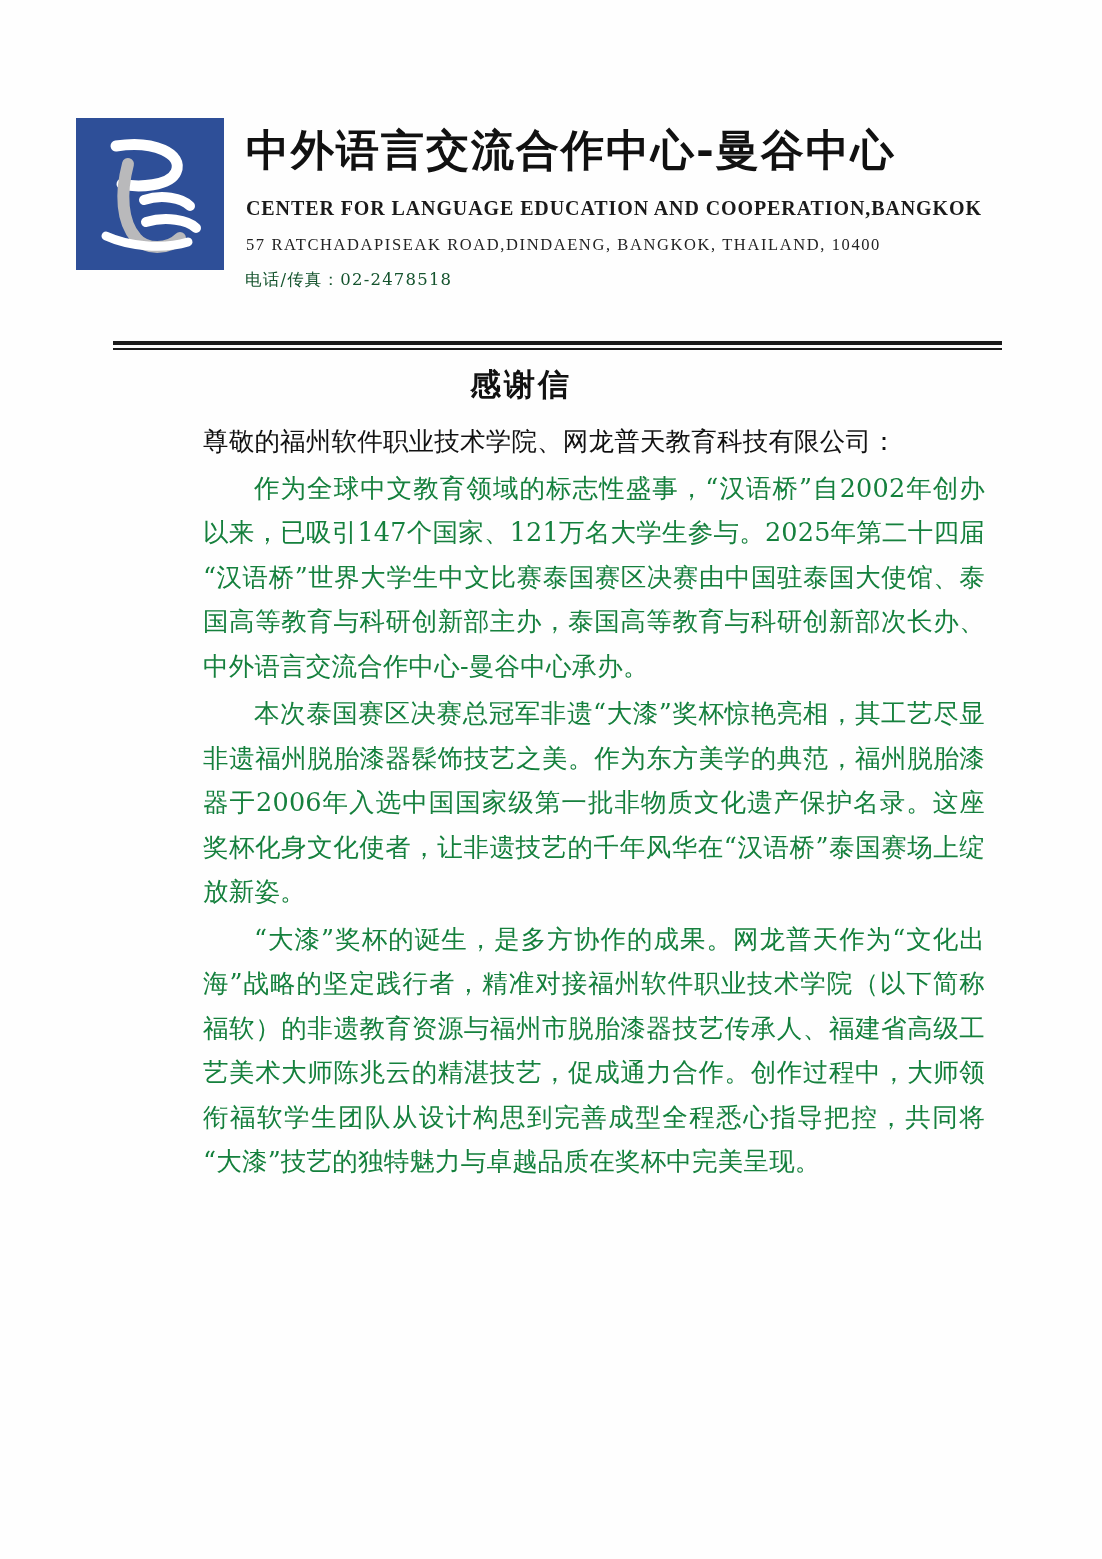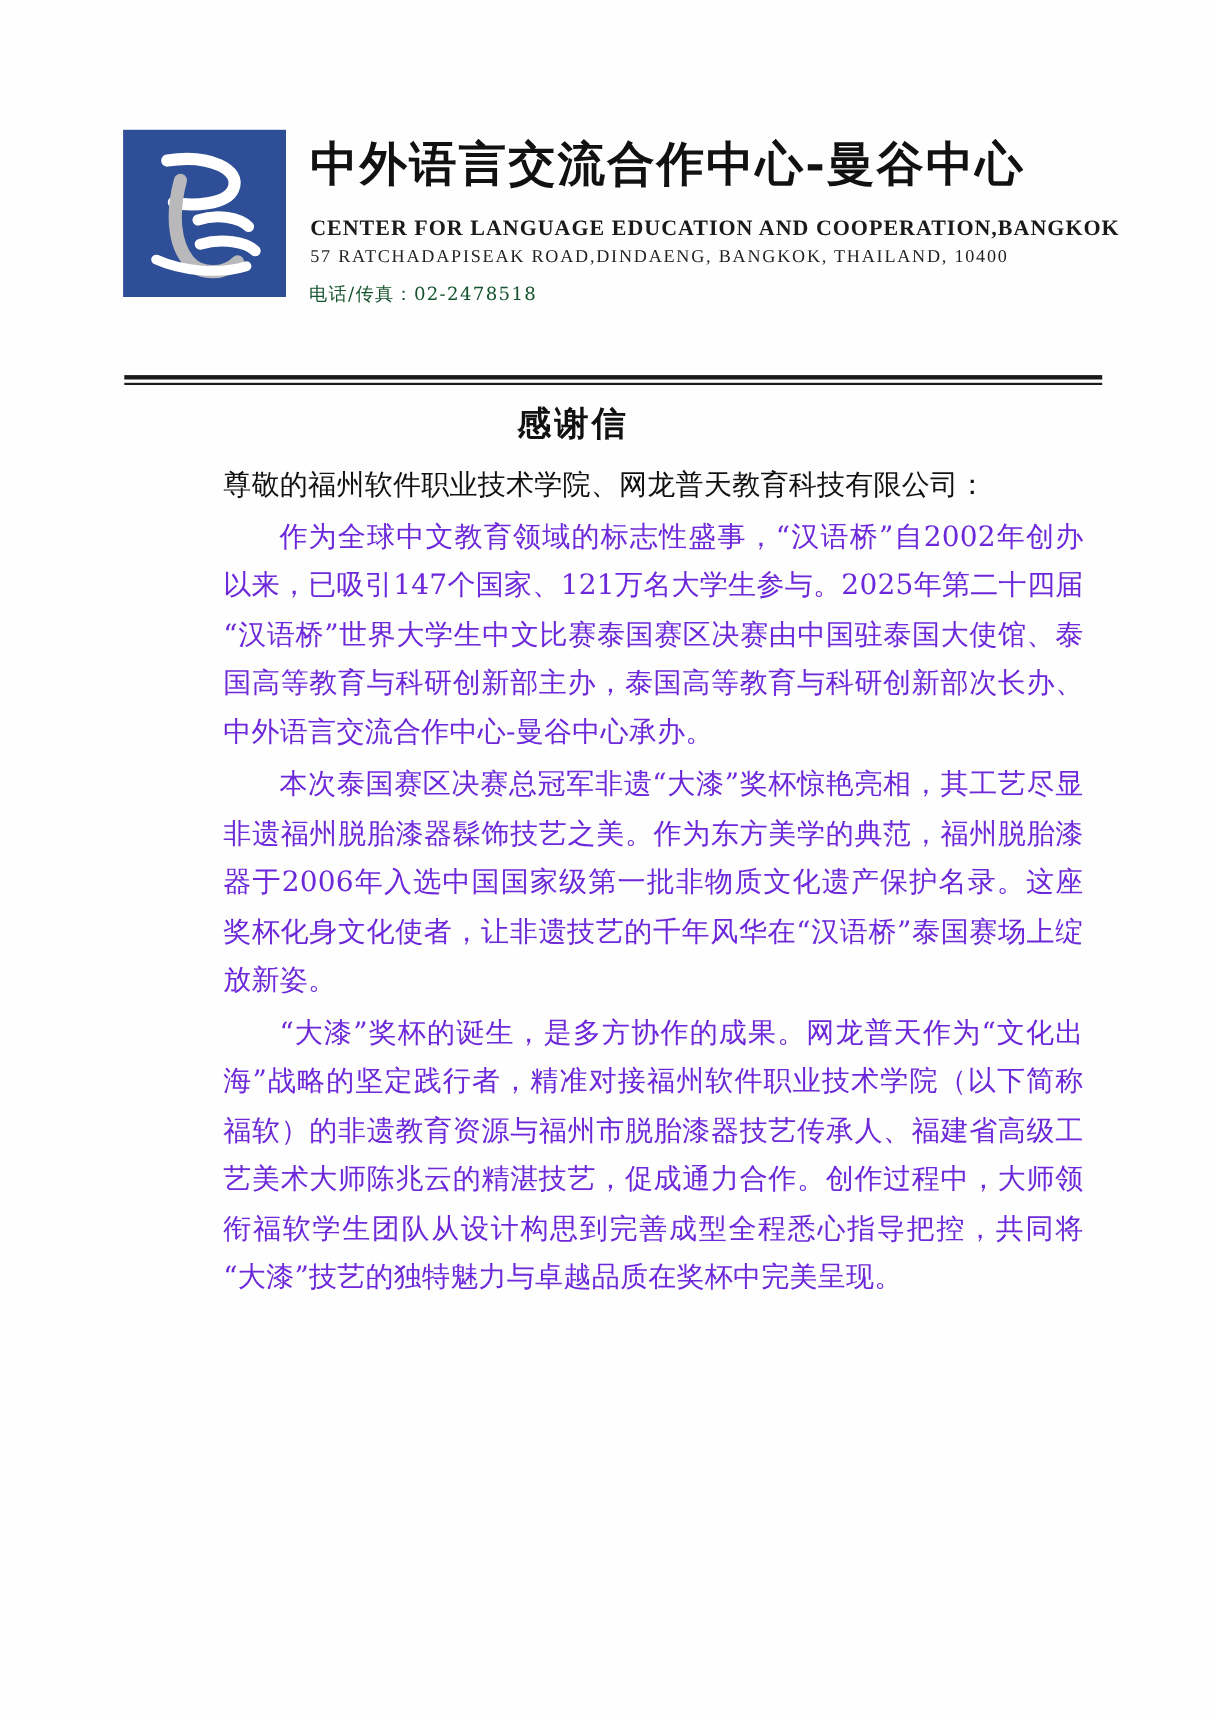--- a/index.html
+++ b/index.html
@@ -26,21 +26,21 @@
   .letterhead {
     position: absolute;
     left: 0;
     top: 0;
     width: 1102px;
     padding-top: 118px;
   }
   .lh-inner {
     display: flex;
     align-items: flex-start;
-    padding-left: 112px;
+    padding-left: 76px;
   }
   .logo-box {
     width: 148px;
     height: 152px;
     background: #2e4f98;
     flex: 0 0 auto;
     position: relative;
     overflow: hidden;
   }
   .logo-box svg {
@@ -63,21 +63,21 @@
   .org-en {
     margin-top: 22px;
     font-family: "Liberation Serif", "DejaVu Serif", serif;
     font-size: 20px;
     font-weight: bold;
     letter-spacing: 0.9px;
     color: #1a1a1a;
     white-space: nowrap;
   }
   .org-addr {
-    margin-top: 3px;
+    margin-top: 15px;
     font-family: "Liberation Serif", "DejaVu Serif", serif;
     font-size: 16.5px;
     letter-spacing: 1.6px;
     color: #222;
     white-space: nowrap;
   }
   .org-tel {
     margin-top: 14px;
     margin-left: -1px;
     font-family: "DejaVu Serif", "Liberation Serif", serif;
@@ -129,21 +129,21 @@
     font-size: 25.5px;
     line-height: 1.72;
     letter-spacing: 0.2px;
     color: #111;
     margin-bottom: 2px;
   }
   .para {
     font-size: 25.5px;
     line-height: 1.745;
     letter-spacing: 0.2px;
-    color: #6d28d9;
+    color: #15803d;
     text-indent: 2em;
     text-align: justify;
     text-justify: inter-ideograph;
     margin: 0 0 3px 0;
   }
 </style>
 </head>
 <body>
 
 <div class="page">

